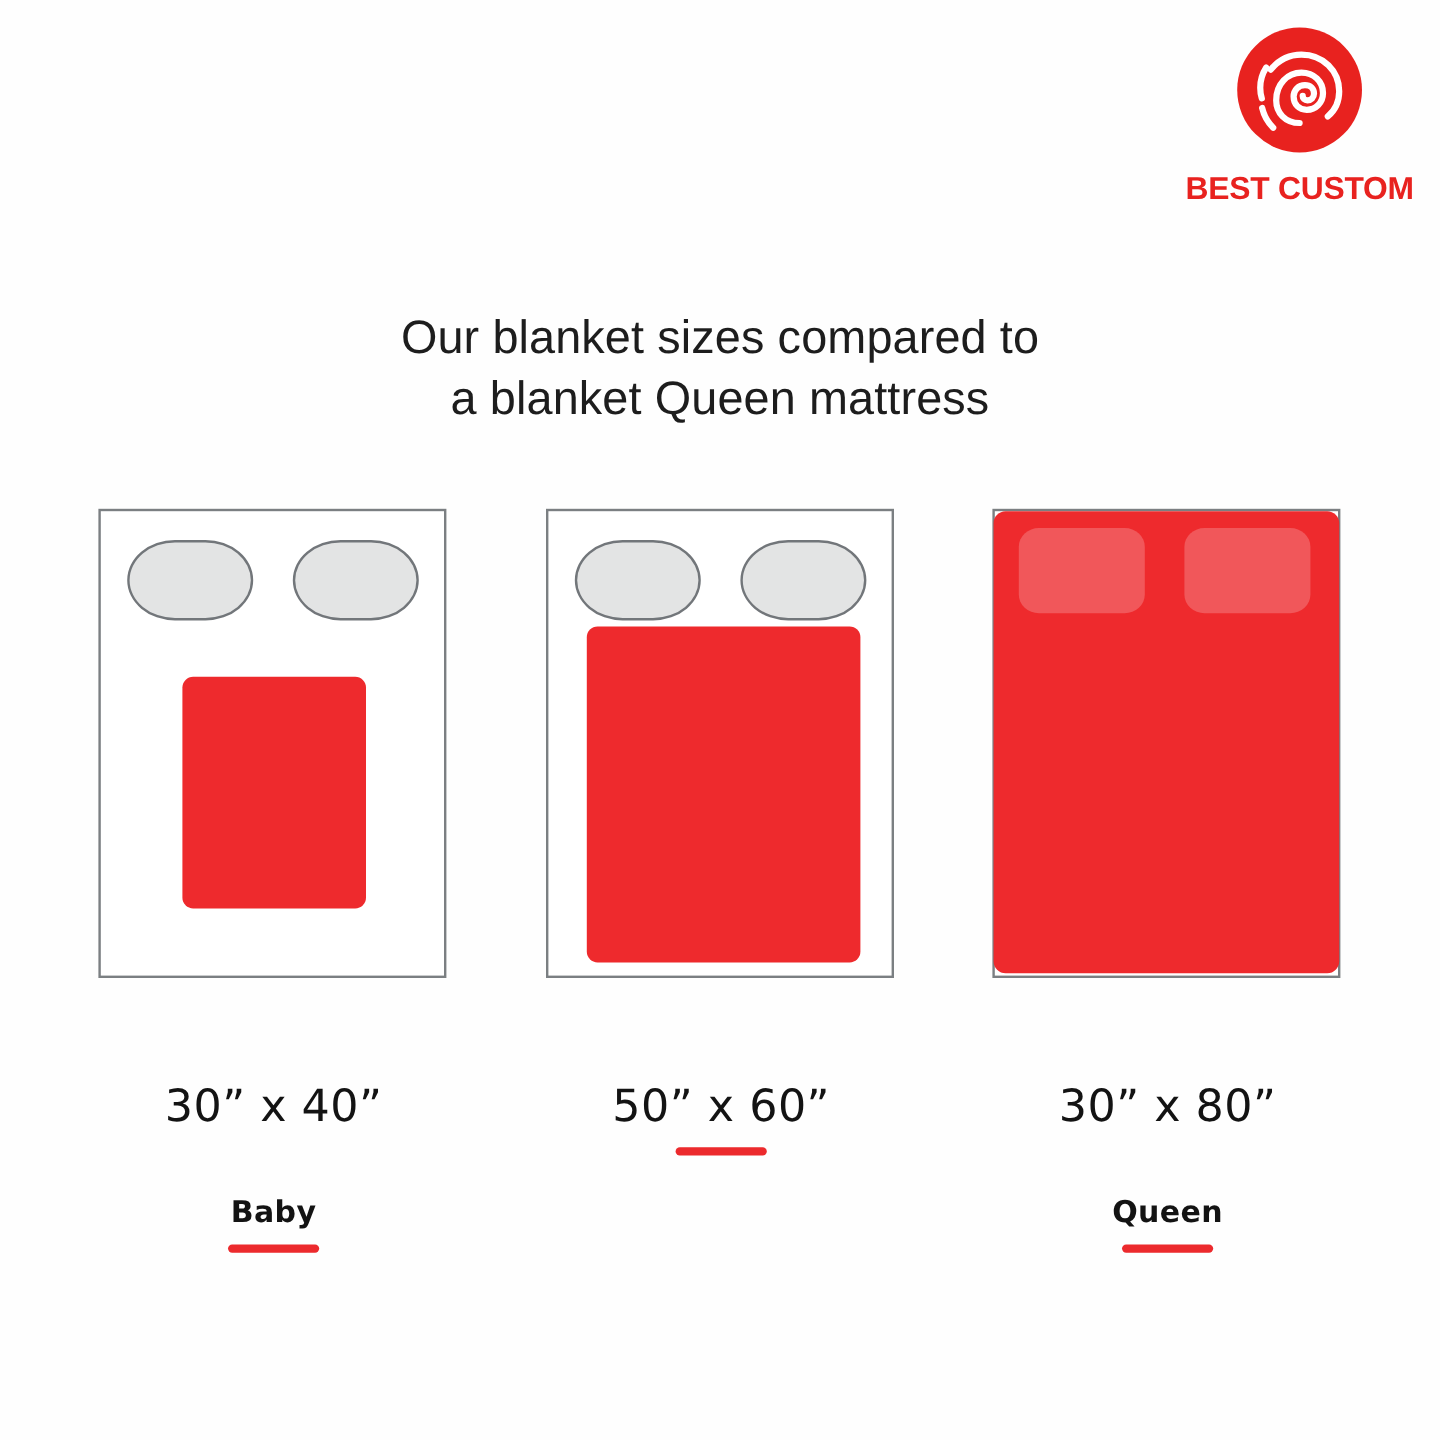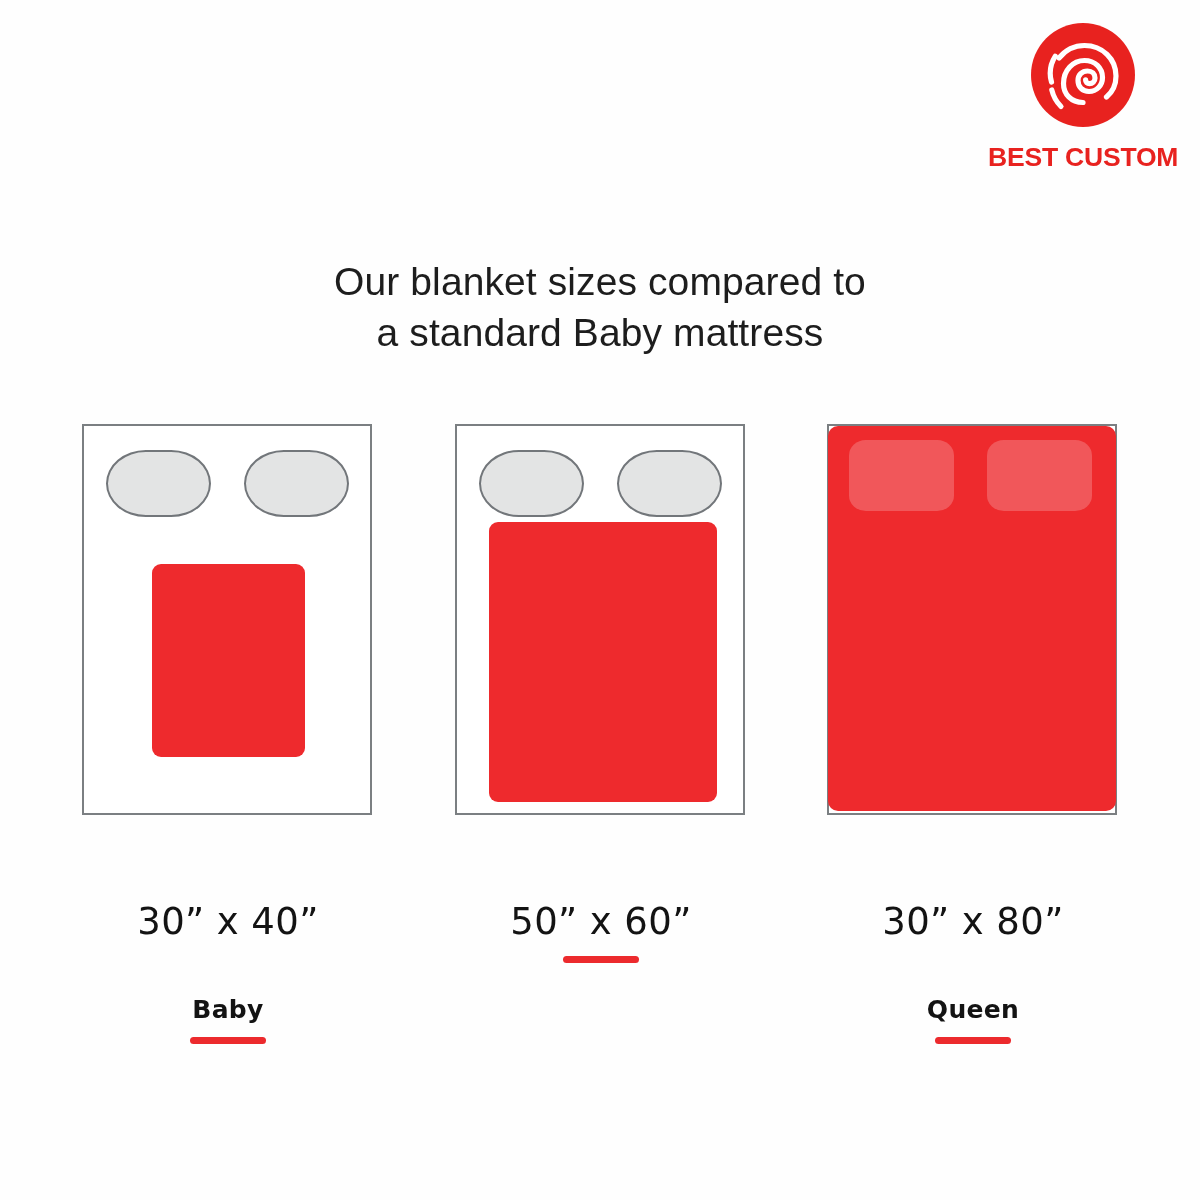--- a/index.html
+++ b/index.html
@@ -210,21 +210,21 @@
           <path d="M31 84.5 C26.5 80 23.3 74.3 21.8 68"></path>
         </g>
       </svg>
     </div>
     <div class="logo-word">BEST CUSTOM</div>
   </div>
 
 
   <div class="subtitle">
     <span class="ln">Our blanket sizes compared to</span>
-    <span class="ln">a standard Baby mattress</span>
+    <span class="ln">a blanket Queen mattress</span>
   </div>
 
   <div class="beds">
 
     <div class="bed-col col-0">
       <div class="mattress">
         <div class="pillow p-left"></div>
         <div class="pillow p-right"></div>
         <div class="blanket baby"></div>
       </div>

